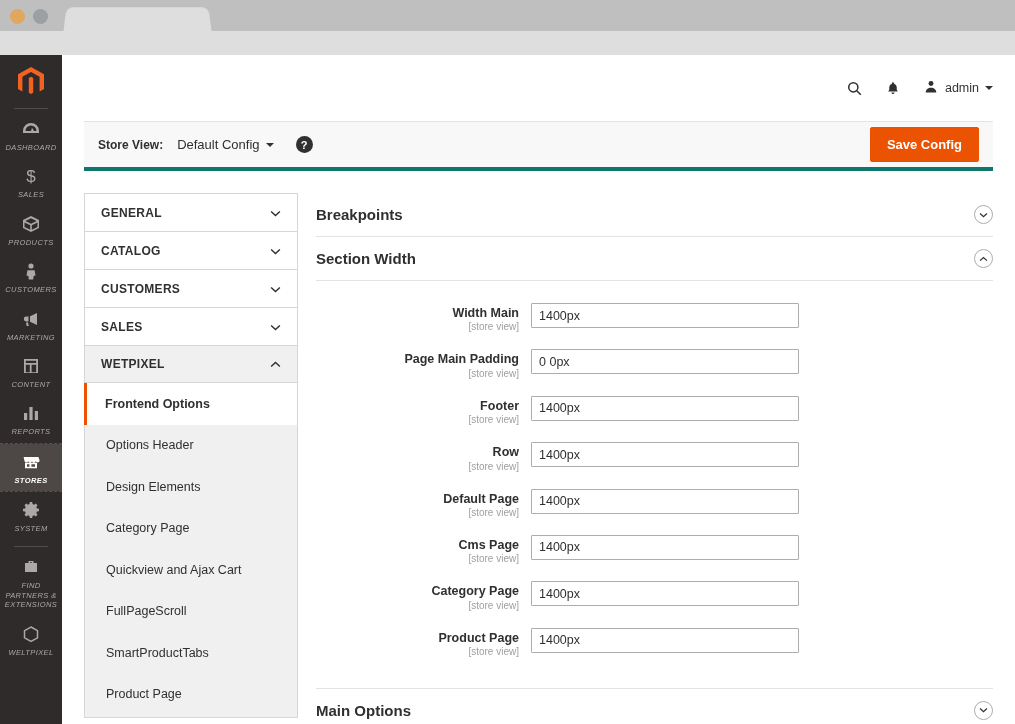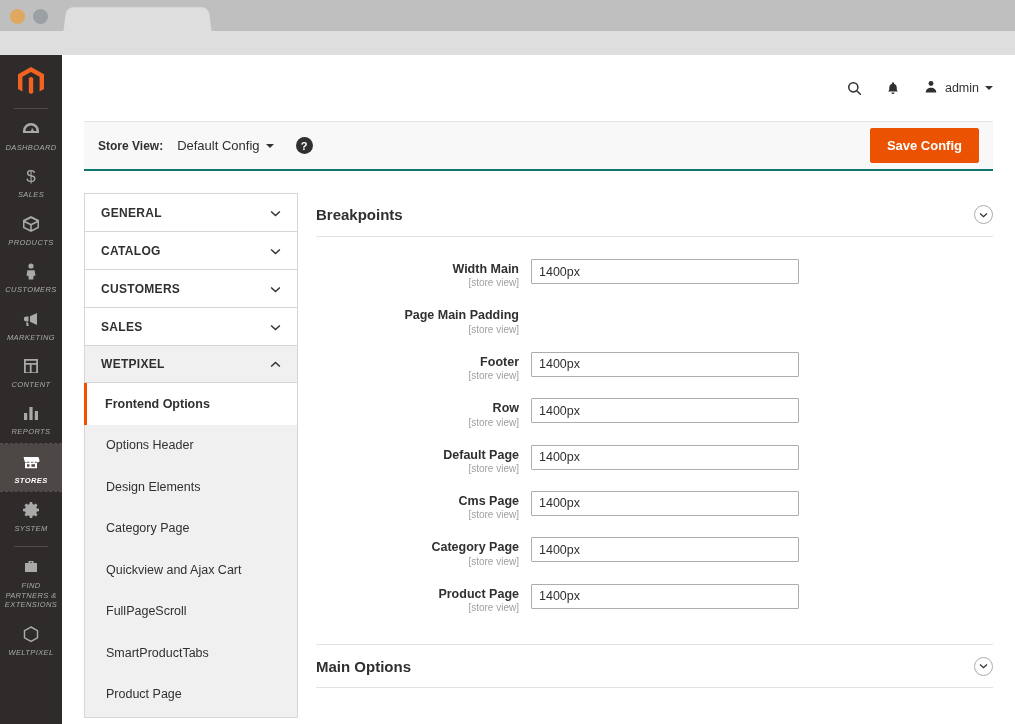--- a/index.html
+++ b/index.html
@@ -51,21 +51,21 @@
   .page-header { height:66px; display:flex; align-items:center; padding:0 22px 0 22px; }
   .page-title { font-size:26px; font-weight:400; color:#41362f; letter-spacing:-.2px; }
   .header-right { margin-left:auto; display:flex; align-items:center; gap:22px; }
   .hdr-icon { cursor:pointer; display:flex; align-items:center; justify-content:center; }
   .admin-user { display:flex; align-items:center; gap:6px; cursor:pointer; font-size:12.5px; color:#333; }
   .caret-dn { width:0;height:0;border-left:4px solid transparent;border-right:4px solid transparent;border-top:4px solid #333; }
 
   
   .storeview-bar {
     margin:0 22px; height:50px; background:#f8f8f8; border-top:1px solid #e3e3e3;
-    border-bottom:2px solid #0f766e; display:flex; align-items:center; padding:0 14px;
+    border-bottom:4px solid #0f766e; display:flex; align-items:center; padding:0 14px;
   }
   .sv-label { font-size:12px; font-weight:bold; color:#303030; }
   .sv-select { margin-left:14px; font-size:13px; color:#303030; display:flex; align-items:center; gap:6px; cursor:pointer; }
   .help-circle {
     margin-left:22px; width:17px; height:17px; border-radius:50%; background:#303030;
     color:#fff; font-size:11px; font-weight:bold; display:flex; align-items:center;
     justify-content:center; cursor:pointer;
   }
   .save-config-btn {
     margin-left:auto; background:#eb5202; color:#fff; border:1px solid #eb5202;
@@ -359,36 +359,45 @@
 
       <div class="sect-head">
         <span class="sect-title">Breakpoints</span>
         <span class="circle-chev">
           <svg width="9" height="6" viewBox="0 0 12 8">
               <path d="M1.4 2 6 6.2 10.6 2" fill="none" stroke="#303030" stroke-width="1.7"></path>
             </svg>
         </span>
       </div>
 
+      <div class="sect-head">
+        <span class="sect-title">Section Width</span>
+        <span class="circle-chev">
+          <svg width="9" height="6" viewBox="0 0 12 8">
+              <path d="M1.4 6.2 6 2 10.6 6.2" fill="none" stroke="#303030" stroke-width="1.7"></path>
+            </svg>
+        </span>
+      </div>
 
       <div class="fields-block">
 
         <div class="field-row">
           <div class="field-label-col">
             <div class="field-label">Width Main</div>
             <div class="field-scope">[store view]</div>
           </div>
           <input class="field-input" type="text" value="1400px" style="">
         </div>
 
         <div class="field-row">
           <div class="field-label-col">
             <div class="field-label">Page Main Padding</div>
             <div class="field-scope">[store view]</div>
           </div>
+          <input class="field-input" type="text" value="0 0px" style="">
         </div>
 
         <div class="field-row">
           <div class="field-label-col">
             <div class="field-label">Footer</div>
             <div class="field-scope">[store view]</div>
           </div>
           <input class="field-input" type="text" value="1400px" style="">
         </div>
 

